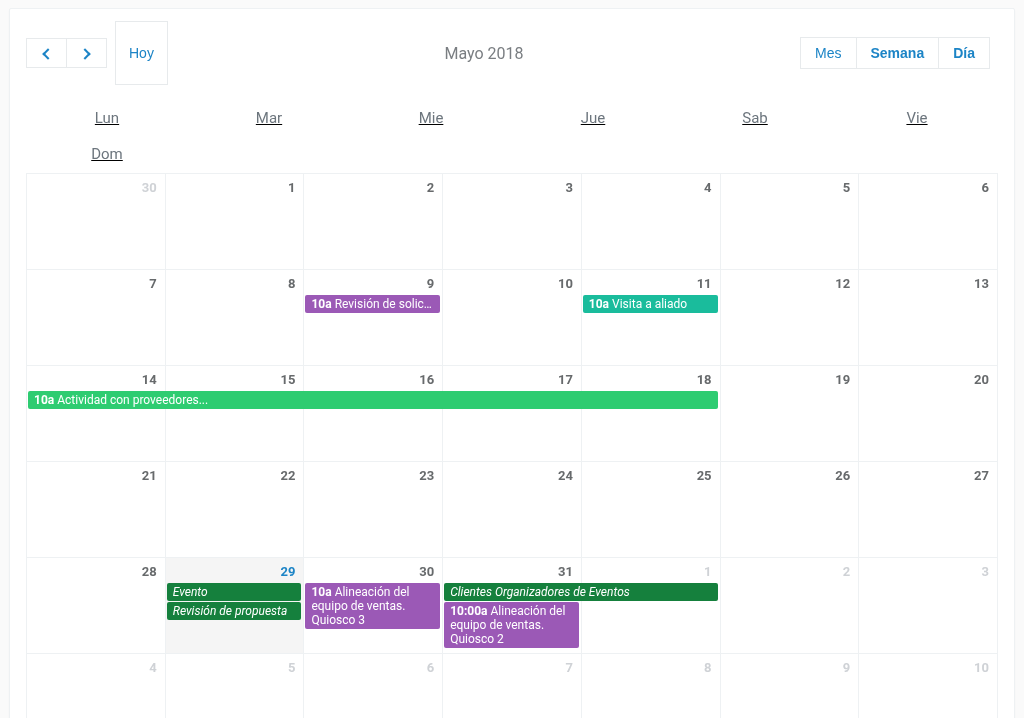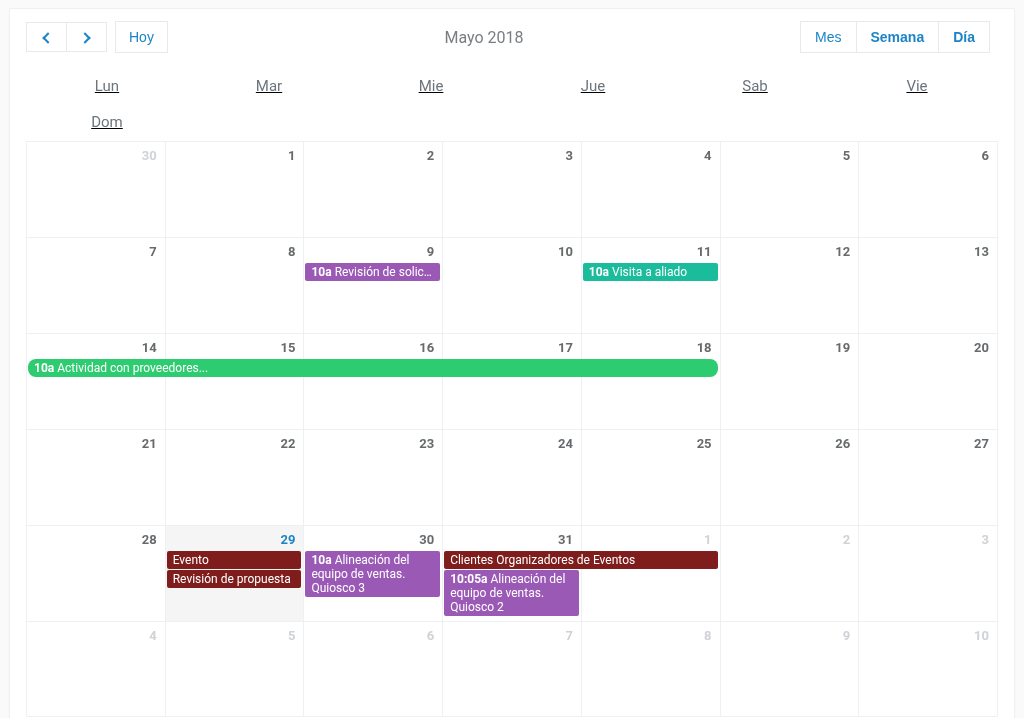--- a/index.html
+++ b/index.html
@@ -26,21 +26,21 @@
     .toolbar-left, .toolbar-right {
       display: flex;
       align-items: center;
     }
     .btn {
       background: #fff;
       border: 1px solid #e7eaec;
       color: #1c84c6;
       font-size: 14px;
       line-height: 1;
-      padding: 8px 13px;
+      padding: 24px 13px;
       cursor: pointer;
     }
     .btn-group { display: inline-flex; margin-right: 8px; }
     .btn-group .btn + .btn { border-left: 0; font-weight: bold; }
     .btn-icon { padding: 7px 14px; }
     .title {
       font-size: 16px;
       font-weight: 400;
       color: #7a7e82;
       text-align: center;
@@ -103,22 +103,22 @@
       padding: 0 6px;
       overflow: hidden;
       text-overflow: ellipsis;
       white-space: nowrap;
       pointer-events: auto;
     }
     .event.tall { height: auto; line-height: 14px; white-space: normal; padding: 2px 6px; font-size: 12px; }
     .event .time { font-weight: 700; margin-right: 3px; }
     .ev-purple { background: #9b59b6; }
     .ev-green  { background: #1abc9c; }
-    .ev-green2 { background: #2ecc71; border-radius: 8px; }
-    .ev-yellow { background: #7f1d1d; }
+    .ev-green2 { background: #2ecc71; }
+    .ev-yellow { background: #15803d; font-style: italic; }
     
     .chev { display:inline-block; width:8px; height:8px; border:2px solid #1c84c6; border-left:0; border-top:0; }
     .chev-left { transform: rotate(135deg); margin-left:3px;}
     .chev-right { transform: rotate(-45deg); margin-right:3px;}
   </style>
 </head>
 <body>
 
 <div class="calendar-wrap">
   <div class="toolbar">
@@ -273,21 +273,21 @@
           <div class="day-num other">2</div>
         </div>
         <div class="day-cell">
           <div class="day-num other">3</div>
         </div>
         <div class="events-layer">
           <div class="event ev-yellow" style="left: calc(14.2857% + 1px); width: calc(14.2857% - 4px); top: 0px;"><span>Evento</span></div>
           <div class="event ev-yellow" style="left: calc(14.2857% + 1px); width: calc(14.2857% - 4px); top: 19px;"><span>Revisión de propuesta</span></div>
           <div class="event ev-purple tall" style="left: calc(28.5714% + 1px); width: calc(14.2857% - 4px); top: 0px;"><span class="time">10a</span><span>Alineación del equipo de ventas. Quiosco 3</span></div>
           <div class="event ev-yellow" style="left: calc(42.8571% + 1px); width: calc(28.5714% - 4px); top: 0px;"><span>Clientes Organizadores de Eventos</span></div>
-          <div class="event ev-purple tall" style="left: calc(42.8571% + 1px); width: calc(14.2857% - 4px); top: 19px;"><span class="time">10:05a</span><span>Alineación del equipo de ventas. Quiosco 2</span></div>
+          <div class="event ev-purple tall" style="left: calc(42.8571% + 1px); width: calc(14.2857% - 4px); top: 19px;"><span class="time">10:00a</span><span>Alineación del equipo de ventas. Quiosco 2</span></div>
         </div>
       </div>
       <div class="week">
         <div class="day-cell">
           <div class="day-num other">4</div>
         </div>
         <div class="day-cell">
           <div class="day-num other">5</div>
         </div>
         <div class="day-cell">

